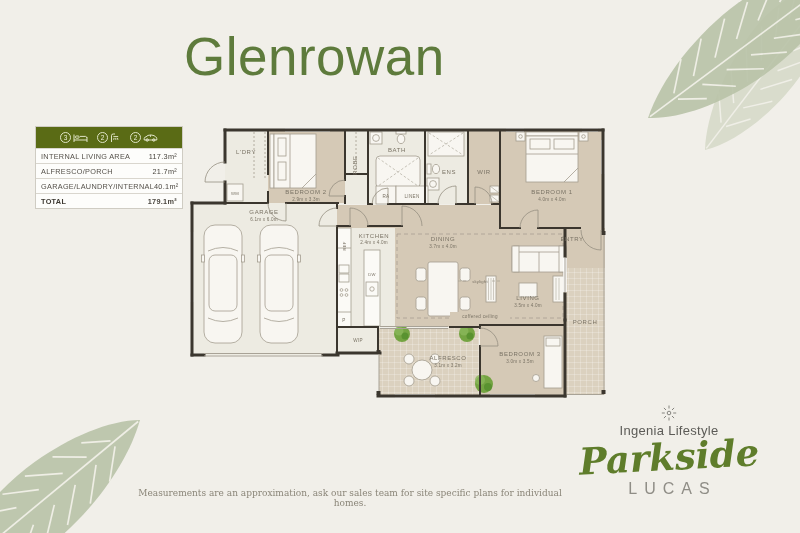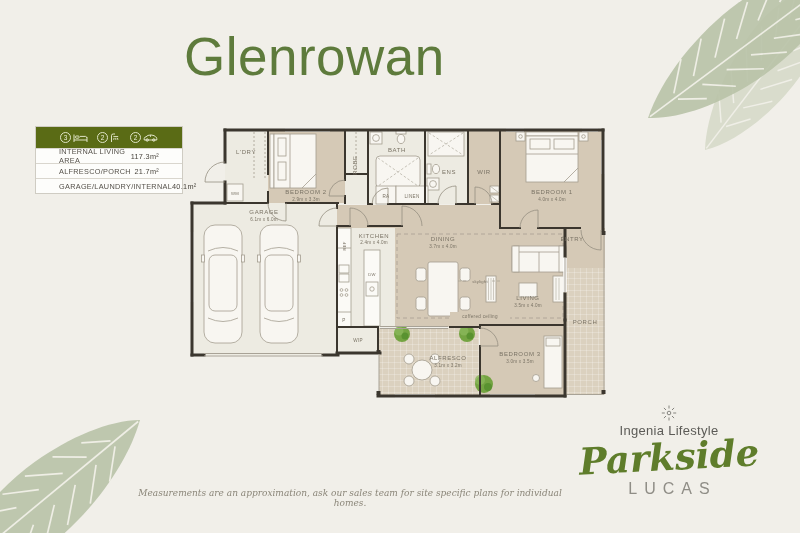--- a/index.html
+++ b/index.html
@@ -16,21 +16,21 @@
   
   .spec{position:absolute;left:35px;top:126px;width:146px;border:1px solid #cfccc3;background:#fdfdfb;}
   .spec-head{height:21px;background:#5a6b15;display:flex;align-items:center;justify-content:center;gap:9px;}
   .hgroup{display:flex;align-items:center;gap:2px;}
   .hnum{
     width:9px;height:9px;border:1px solid #dfe4c6;border-radius:50%;
     color:#eef1da;font-size:6.5px;line-height:9px;text-align:center;display:inline-block;
   }
   .spec-row{
     display:flex;justify-content:space-between;align-items:center;
-    height:14px;padding:0 23px;border-top:1px solid #d9d6ce;
+    height:14px;padding:0 5px;border-top:1px solid #d9d6ce;
     font-size:7.3px;color:#55514a;letter-spacing:.3px;
   }
   .spec-row.total{font-weight:bold;color:#3c3831;}
   .spec-row .val{color:#4a463f;text-align:center;}
   
   .plan{position:absolute;left:190px;top:122px;}
   .plan text{font-family:"Liberation Sans",sans-serif;fill:#7a7365;}
   .rlabel{font-size:6px;letter-spacing:.6px;}
   .rdim{font-size:4.6px;letter-spacing:.2px;fill:#8f8879;}
   .tlab{font-size:4.6px;letter-spacing:.3px;}
@@ -39,21 +39,21 @@
   .brand{position:absolute;right:26px;top:404px;width:210px;text-align:center;}
   .brand .sun{display:block;margin:0 auto 1px;}
   .brand-name{font-size:13px;color:#5c5b57;letter-spacing:.3px;}
   .brand-community{
     font-family:"DejaVu Serif",serif;font-style:italic;font-weight:bold;
     font-size:37px;color:#5f7d2b;line-height:1.05;transform:rotate(-3deg);
   }
   .brand-location{font-size:16px;letter-spacing:7px;color:#8f8d86;margin-top:3px;padding-left:7px;}
   .disclaimer{
     position:absolute;left:130px;top:488px;width:440px;text-align:center;
-    font-family:"DejaVu Serif",serif;font-style:italic;font-size:9px;color:#8b8679;
+    font-family:"DejaVu Serif",serif;font-size:9px;color:#8b8679;
   }
 </style>
 </head>
 <body>
 
 <svg class="leaves" width="800" height="533" viewBox="0 0 800 533">
   <defs>
     <g id="leaf">
       <path d="M0,0 C28,-20 75,-34 120,-34 C150,-34 175,-24 190,-8 L190,6 C170,22 130,30 90,28 C55,26 20,16 0,0 Z"></path>
       <g stroke="#f2f1e9" stroke-width="1.4" opacity=".95" fill="none">
@@ -126,20 +126,24 @@
     <span class="val">117.3m²</span>
   </div>
   <div class="spec-row">
     <span>ALFRESCO/PORCH</span>
     <span class="val">21.7m²</span>
   </div>
   <div class="spec-row">
     <span>GARAGE/LAUNDRY/INTERNAL</span>
     <span class="val">40.1m²</span>
   </div>
+  <div class="spec-row total">
+    <span>TOTAL</span>
+    <span class="val">179.1m²</span>
+  </div>
 </div>
 
 <svg class="plan" width="425" height="285" viewBox="0 0 425 285">
   <defs>
     <pattern id="grid" width="6" height="6" patternUnits="userSpaceOnUse">
       <path d="M6,0 H0 V6" fill="none" stroke="#ffffff" stroke-width=".8" opacity=".55"></path>
     </pattern>
   </defs>
 
   <g>

